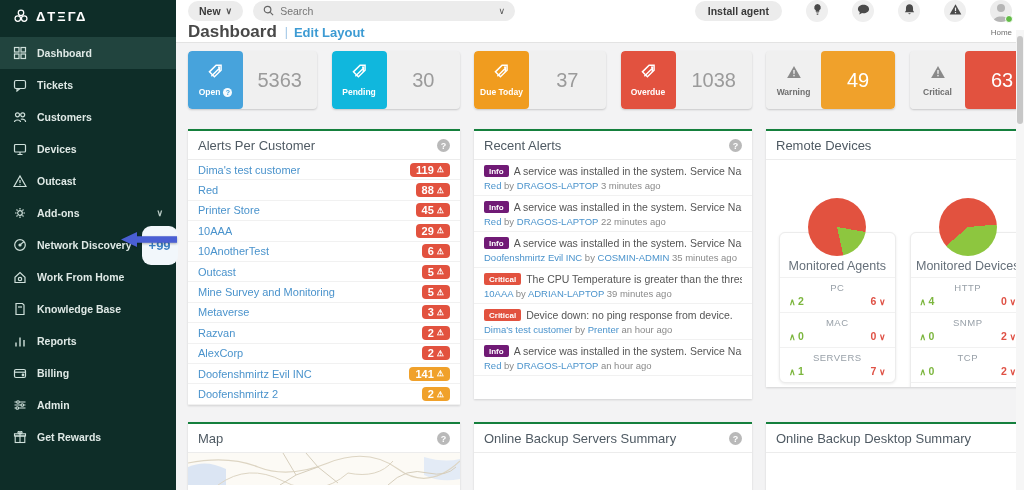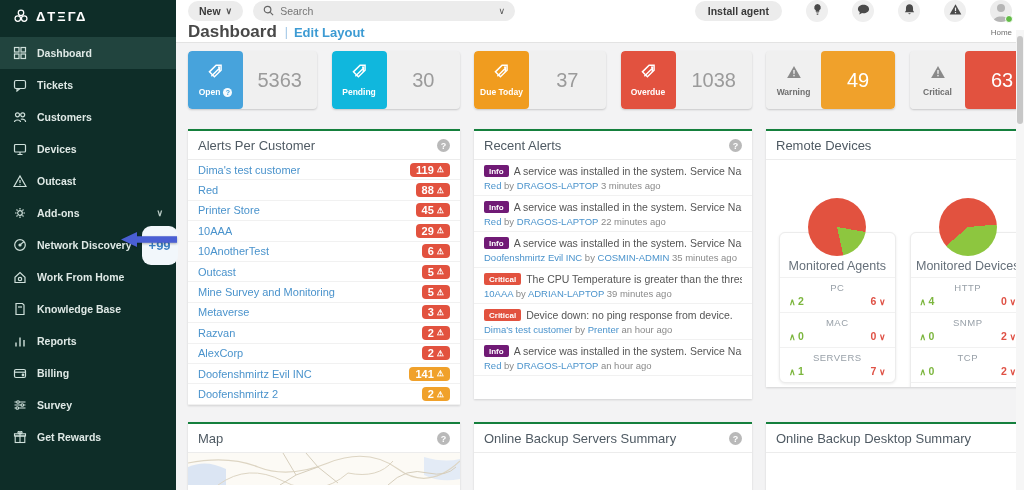--- a/index.html
+++ b/index.html
@@ -245,21 +245,21 @@
 
       <div class="nav-item">
         <span class="nav-ic">
             <svg width="14" height="14" viewBox="0 0 14 14" fill="none" stroke="#cfe0db" stroke-width="1.1">
               <path d="M1.5 4 H12.5 M1.5 7 H12.5 M1.5 10 H12.5"></path>
               <circle cx="5" cy="4" r="1.3" fill="#0e2d28"></circle>
               <circle cx="9.3" cy="7" r="1.3" fill="#0e2d28"></circle>
               <circle cx="4.3" cy="10" r="1.3" fill="#0e2d28"></circle>
             </svg>
           </span>
-        <span class="nav-label">Survey</span>
+        <span class="nav-label">Admin</span>
       </div>
 
       <div class="nav-item">
         <span class="nav-ic">
             <svg width="14" height="14" viewBox="0 0 14 14" fill="none" stroke="#cfe0db" stroke-width="1.1">
               <rect x="2.2" y="6" width="9.6" height="6.5"></rect>
               <rect x="1.5" y="3.8" width="11" height="2.2"></rect>
               <path d="M7 3.8 V12.5 M7 3.8 C5.2 3.8 4.2 2 5.6 1.6 C6.8 1.3 7 3 7 3.8 M7 3.8 C8.8 3.8 9.8 2 8.4 1.6 C7.2 1.3 7 3 7 3.8"></path>
             </svg>
           </span>

